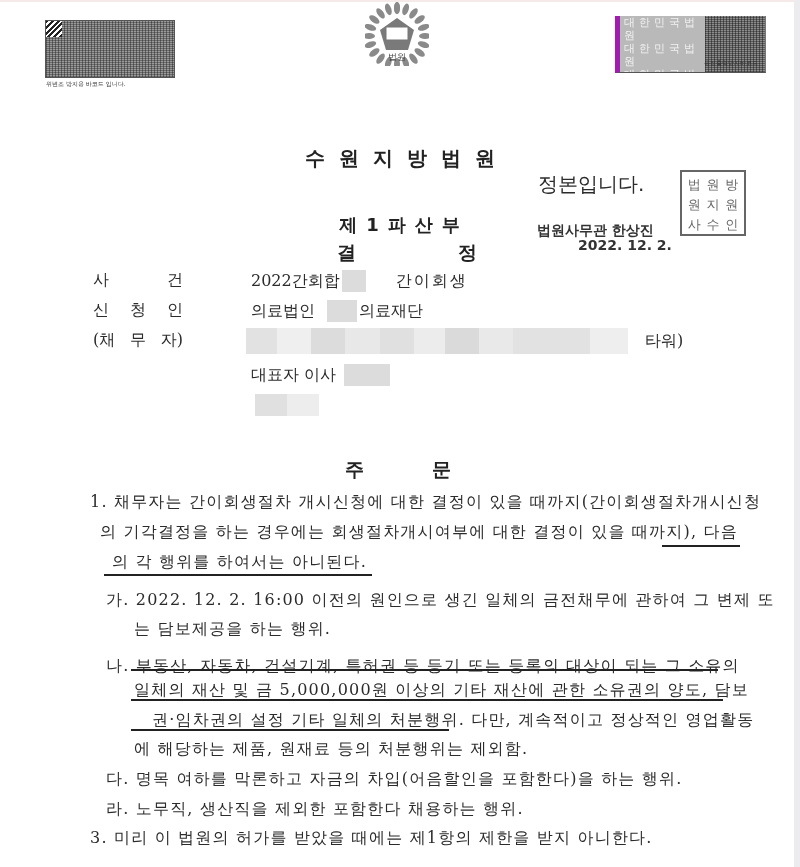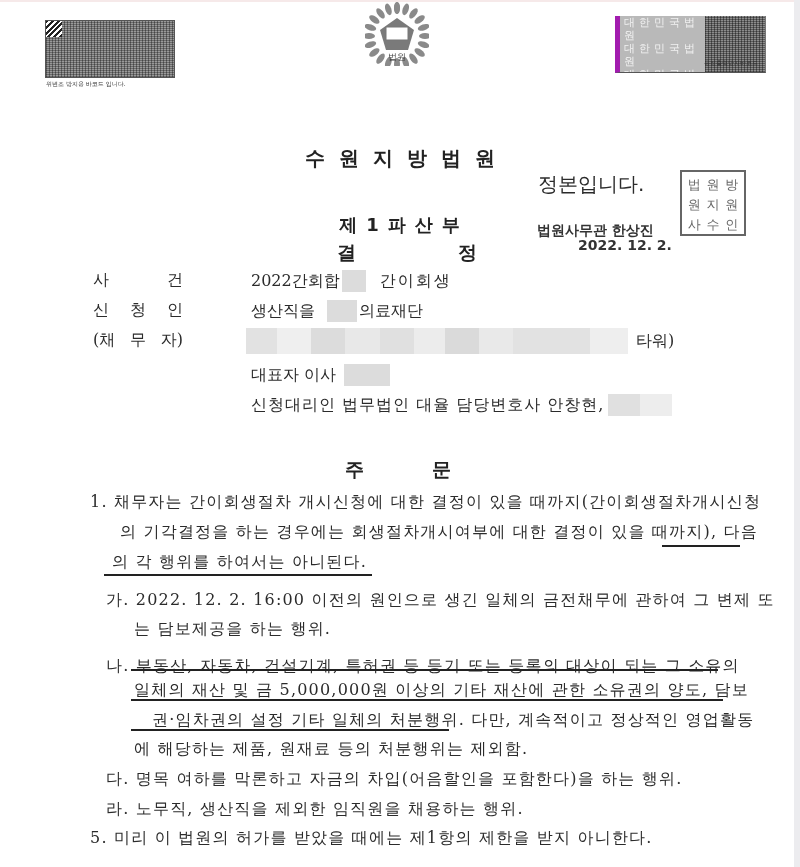--- a/index.html
+++ b/index.html
@@ -141,66 +141,66 @@
   <span>사</span>
   <span>수</span>
   <span>인</span>
 </div>
 
 <div class="label" style="top:270px;width:90px;">
   <span>사</span>
   <span>건</span>
 </div>
 <div class="row" style="left:251px;top:270px;">
-  <span>2022간회합</span><span class="redact" style="width:24px;margin:0 14px 0 2px;"></span><span style="letter-spacing:2px;">간이회생</span>
+  <span>2022간회합</span><span class="redact" style="width:24px;margin:0 14px 0 2px;"></span><span style="letter-spacing:2px;margin-left:16px;">간이회생</span>
 </div>
 
 <div class="label" style="top:300px;">
   <span>신</span>
   <span>청</span>
   <span>인</span>
 </div>
 <div class="row" style="left:251px;top:300px;">
-  <span>생산직을</span><span class="redact" style="width:30px;margin:0 2px 0 12px;"></span><span>의료재단</span>
+  <span>의료법인</span><span class="redact" style="width:30px;margin:0 2px 0 12px;"></span><span>의료재단</span>
 </div>
 
 <div class="label" style="top:330px;">
   <span>(채</span>
   <span>무</span>
   <span>자)</span>
 </div>
 <div class="row" style="left:246px;top:328px;">
-  <span class="redact redact-long" style="width:382px;height:26px;"></span><span style="margin-left:8px;">타워)</span>
+  <span class="redact redact-long" style="width:382px;height:26px;"></span><span style="margin-left:17px;">타워)</span>
 </div>
 
 <div class="row" style="left:251px;top:364px;">
   <span>대표자 이사</span><span class="redact" style="width:46px;margin-left:8px;"></span>
 </div>
 
 <div class="row" style="left:251px;top:394px;letter-spacing:1px;">
-  <span>신청대리인 법무법인 대율 담당변호사 안창현,</span><span class="redact" style="width:64px;margin-left:4px;background:linear-gradient(90deg,#e0e0e0 0 50%,#ededed 50% 100%);"></span>
+  <span class="redact" style="width:64px;margin-left:4px;background:linear-gradient(90deg,#e0e0e0 0 50%,#ededed 50% 100%);"></span>
 </div>
 
 <div class="order-title">
   <span>주</span>
   <span>문</span>
 </div>
 
 <div class="line" style="left:90px;top:492px;">1. 채무자는 간이회생절차 개시신청에 대한 결정이 있을 때까지(간이회생절차개시신청</div>
-<div class="line" style="left:120px;top:522px;">의 기각결정을 하는 경우에는 회생절차개시여부에 대한 결정이 있을 때까지), 다음</div>
+<div class="line" style="left:100px;top:522px;">의 기각결정을 하는 경우에는 회생절차개시여부에 대한 결정이 있을 때까지), 다음</div>
 <div class="line" style="left:112px;top:552px;">의 각 행위를 하여서는 아니된다.</div>
 <div class="ul" style="left:662px;top:545px;width:78px;"></div>
 <div class="ul" style="left:104px;top:574px;width:268px;"></div>
 
 <div class="line" style="left:106px;top:590px;">가. 2022. 12. 2. 16:00 이전의 원인으로 생긴 일체의 금전채무에 관하여 그 변제 또</div>
 <div class="line" style="left:134px;top:619px;">는 담보제공을 하는 행위.</div>
 
 <div class="line" style="left:106px;top:656px;">나. 부동산, 자동차, 건설기계, 특허권 등 등기 또는 등록의 대상이 되는 그 소유의</div>
 <div class="ul" style="left:131px;top:669px;width:587px;"></div>
 <div class="line" style="left:134px;top:680px;">일체의 재산 및 금 5,000,000원 이상의 기타 재산에 관한 소유권의 양도, 담보</div>
 <div class="ul" style="left:131px;top:699px;width:592px;"></div>
 <div class="line" style="left:144px;top:710px;margin-left:8px;">권·임차권의 설정 기타 일체의 처분행위. 다만, 계속적이고 정상적인 영업활동</div>
 <div class="ul" style="left:131px;top:729px;width:318px;"></div>
 <div class="line" style="left:134px;top:739px;">에 해당하는 제품, 원재료 등의 처분행위는 제외함.</div>
 
 <div class="line" style="left:106px;top:769px;">다. 명목 여하를 막론하고 자금의 차입(어음할인을 포함한다)을 하는 행위.</div>
-<div class="line" style="left:106px;top:799px;">라. 노무직, 생산직을 제외한 임직원을 채용하는 행위.</div>
-<div class="line" style="left:90px;top:828px;">5. 미리 이 법원의 허가를 받았을 때에는 제1항의 제한을 받지 아니한다.</div>
+<div class="line" style="left:106px;top:799px;">라. 노무직, 생산직을 제외한 포함한다 채용하는 행위.</div>
+<div class="line" style="left:90px;top:828px;">3. 미리 이 법원의 허가를 받았을 때에는 제1항의 제한을 받지 아니한다.</div>
 
 </body></html>

